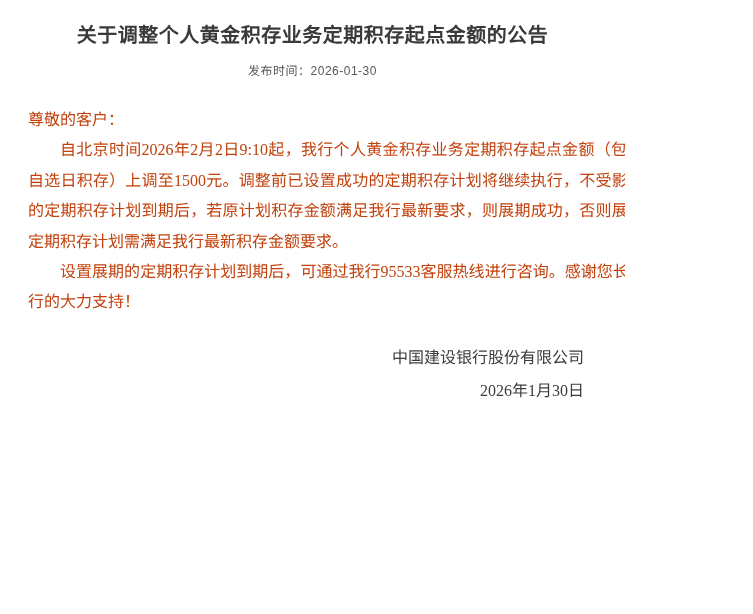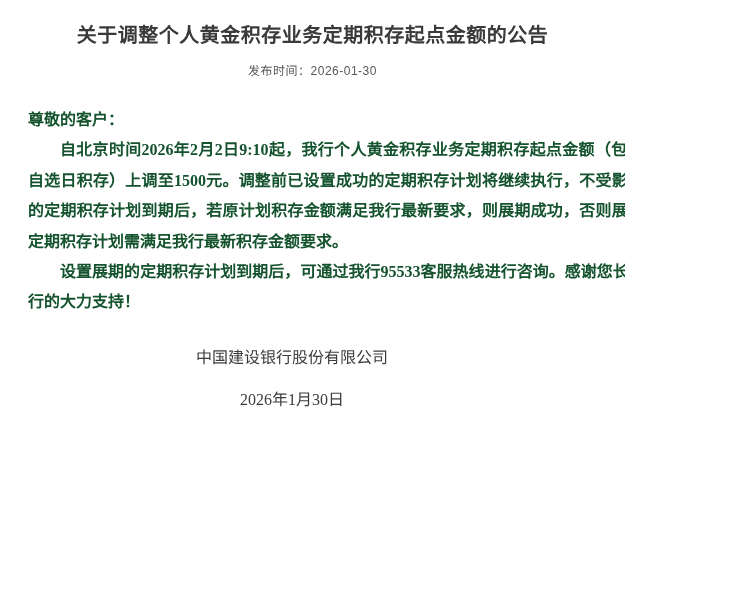--- a/index.html
+++ b/index.html
@@ -42,43 +42,41 @@
     font-size: 12px;
     color: #575757;
     letter-spacing: 0.5px;
   }
   .doc-body {
     margin: 27px 28px 0 28px;
     width: 697px;
     font-family: "Liberation Serif", "DejaVu Serif", serif;
     font-size: 16px;
     line-height: 30.4px;
-    color: #14532d;
+    color: #c2410c;
     text-align: justify;
-    font-weight: bold;
   }
   .doc-body p {
     margin: 0;
     padding: 0;
   }
   .doc-body p.indent {
     text-indent: 2em;
   }
   .doc-footer {
     margin: 23px 41px 0 0;
     text-align: right;
     font-family: "Liberation Serif", "DejaVu Serif", serif;
     font-size: 16px;
     line-height: 33px;
     color: #3c3c3c;
   }
   .doc-footer p {
-    margin: 9px;
+    margin: 0;
     padding: 0;
-    text-align: center;
   }
 </style>
 </head>
 <body>
 
 <div class="page">
 
   <div class="edge-line"></div>
 
   <header class="doc-header">

